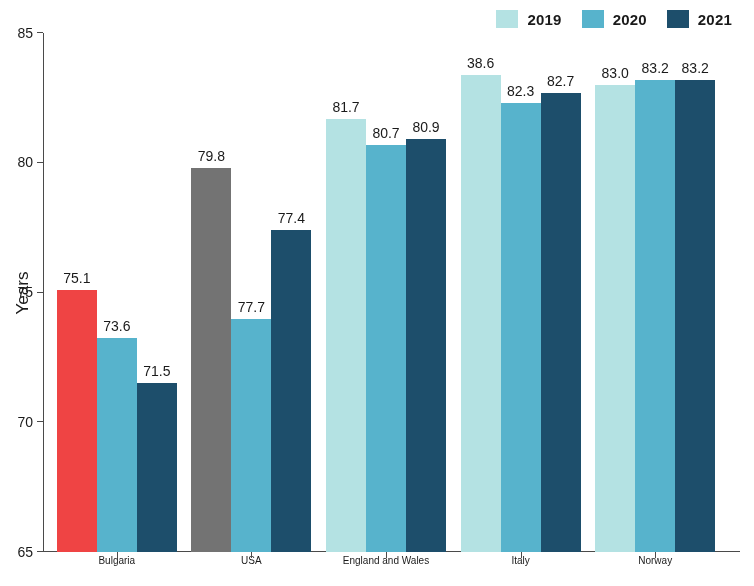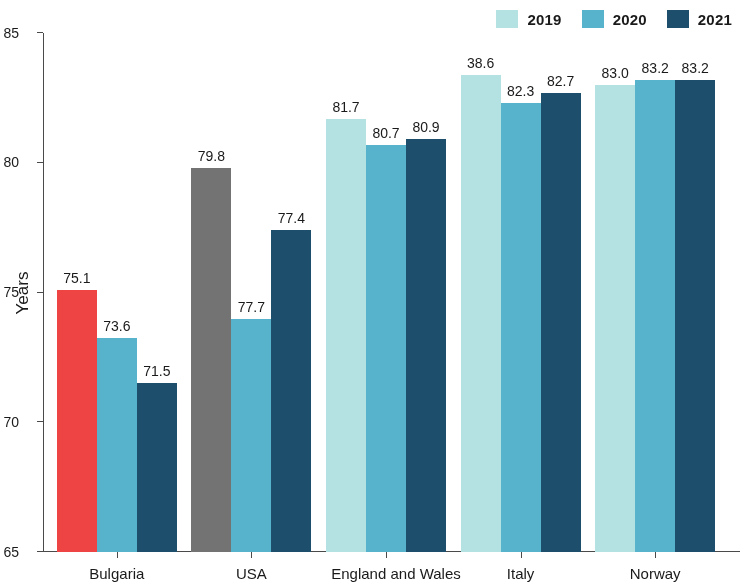--- a/index.html
+++ b/index.html
@@ -87,21 +87,21 @@
     left: -6px;
     width: 6px;
     height: 1px;
     background: #4a4a4a;
   }
   .ytick-label {
     position: absolute;
     right: 100%;
     top: 50%;
     transform: translateY(-50%);
-    margin-right: 18px;
+    margin-right: 4px;
     font-size: 14px;
     color: #1a1a1a;
     white-space: nowrap;
   }
   .xtick {
     position: absolute;
     bottom: -6px;
     width: 1px;
     height: 6px;
     background: #4a4a4a;
@@ -121,23 +121,23 @@
     margin-bottom: 4px;
     font-size: 14px;
     color: #1a1a1a;
     white-space: nowrap;
   }
   .cat-label {
     position: absolute;
     top: 100%;
     left: 0;
     width: 100%;
-    margin-top: 13px;
+    margin-top: 3px;
     text-align: center;
-    font-size: 15px;
+    font-size: 10px;
     color: #1a1a1a;
     white-space: nowrap;
   }
   .group {
     position: absolute;
     bottom: 0;
     height: 519px;
   }
 </style>
 </head>
@@ -202,21 +202,21 @@
           </div>
           <div class="bar" style="left: 40px; width: 40px; height: 233px; background: rgb(87, 179, 204);">
             <span class="bar-value">77.7</span>
           </div>
           <div class="bar" style="left: 80px; width: 40px; height: 321.78px; background: rgb(29, 78, 107);">
             <span class="bar-value">77.4</span>
           </div>
           <div class="cat-label">USA</div>
           <div class="xtick" style="left: 60px;"></div>
         </div>
-        <div class="group" style="left: 283px; width: 120px; padding-left: 20px;">
+        <div class="group" style="left: 283px; width: 120px;">
           <div class="bar" style="left: 0px; width: 40px; height: 433.365px; background: rgb(180, 226, 227);">
             <span class="bar-value">81.7</span>
           </div>
           <div class="bar" style="left: 40px; width: 40px; height: 407.415px; background: rgb(87, 179, 204);">
             <span class="bar-value">80.7</span>
           </div>
           <div class="bar" style="left: 80px; width: 40px; height: 412.605px; background: rgb(29, 78, 107);">
             <span class="bar-value">80.9</span>
           </div>
           <div class="cat-label">England and Wales</div>

